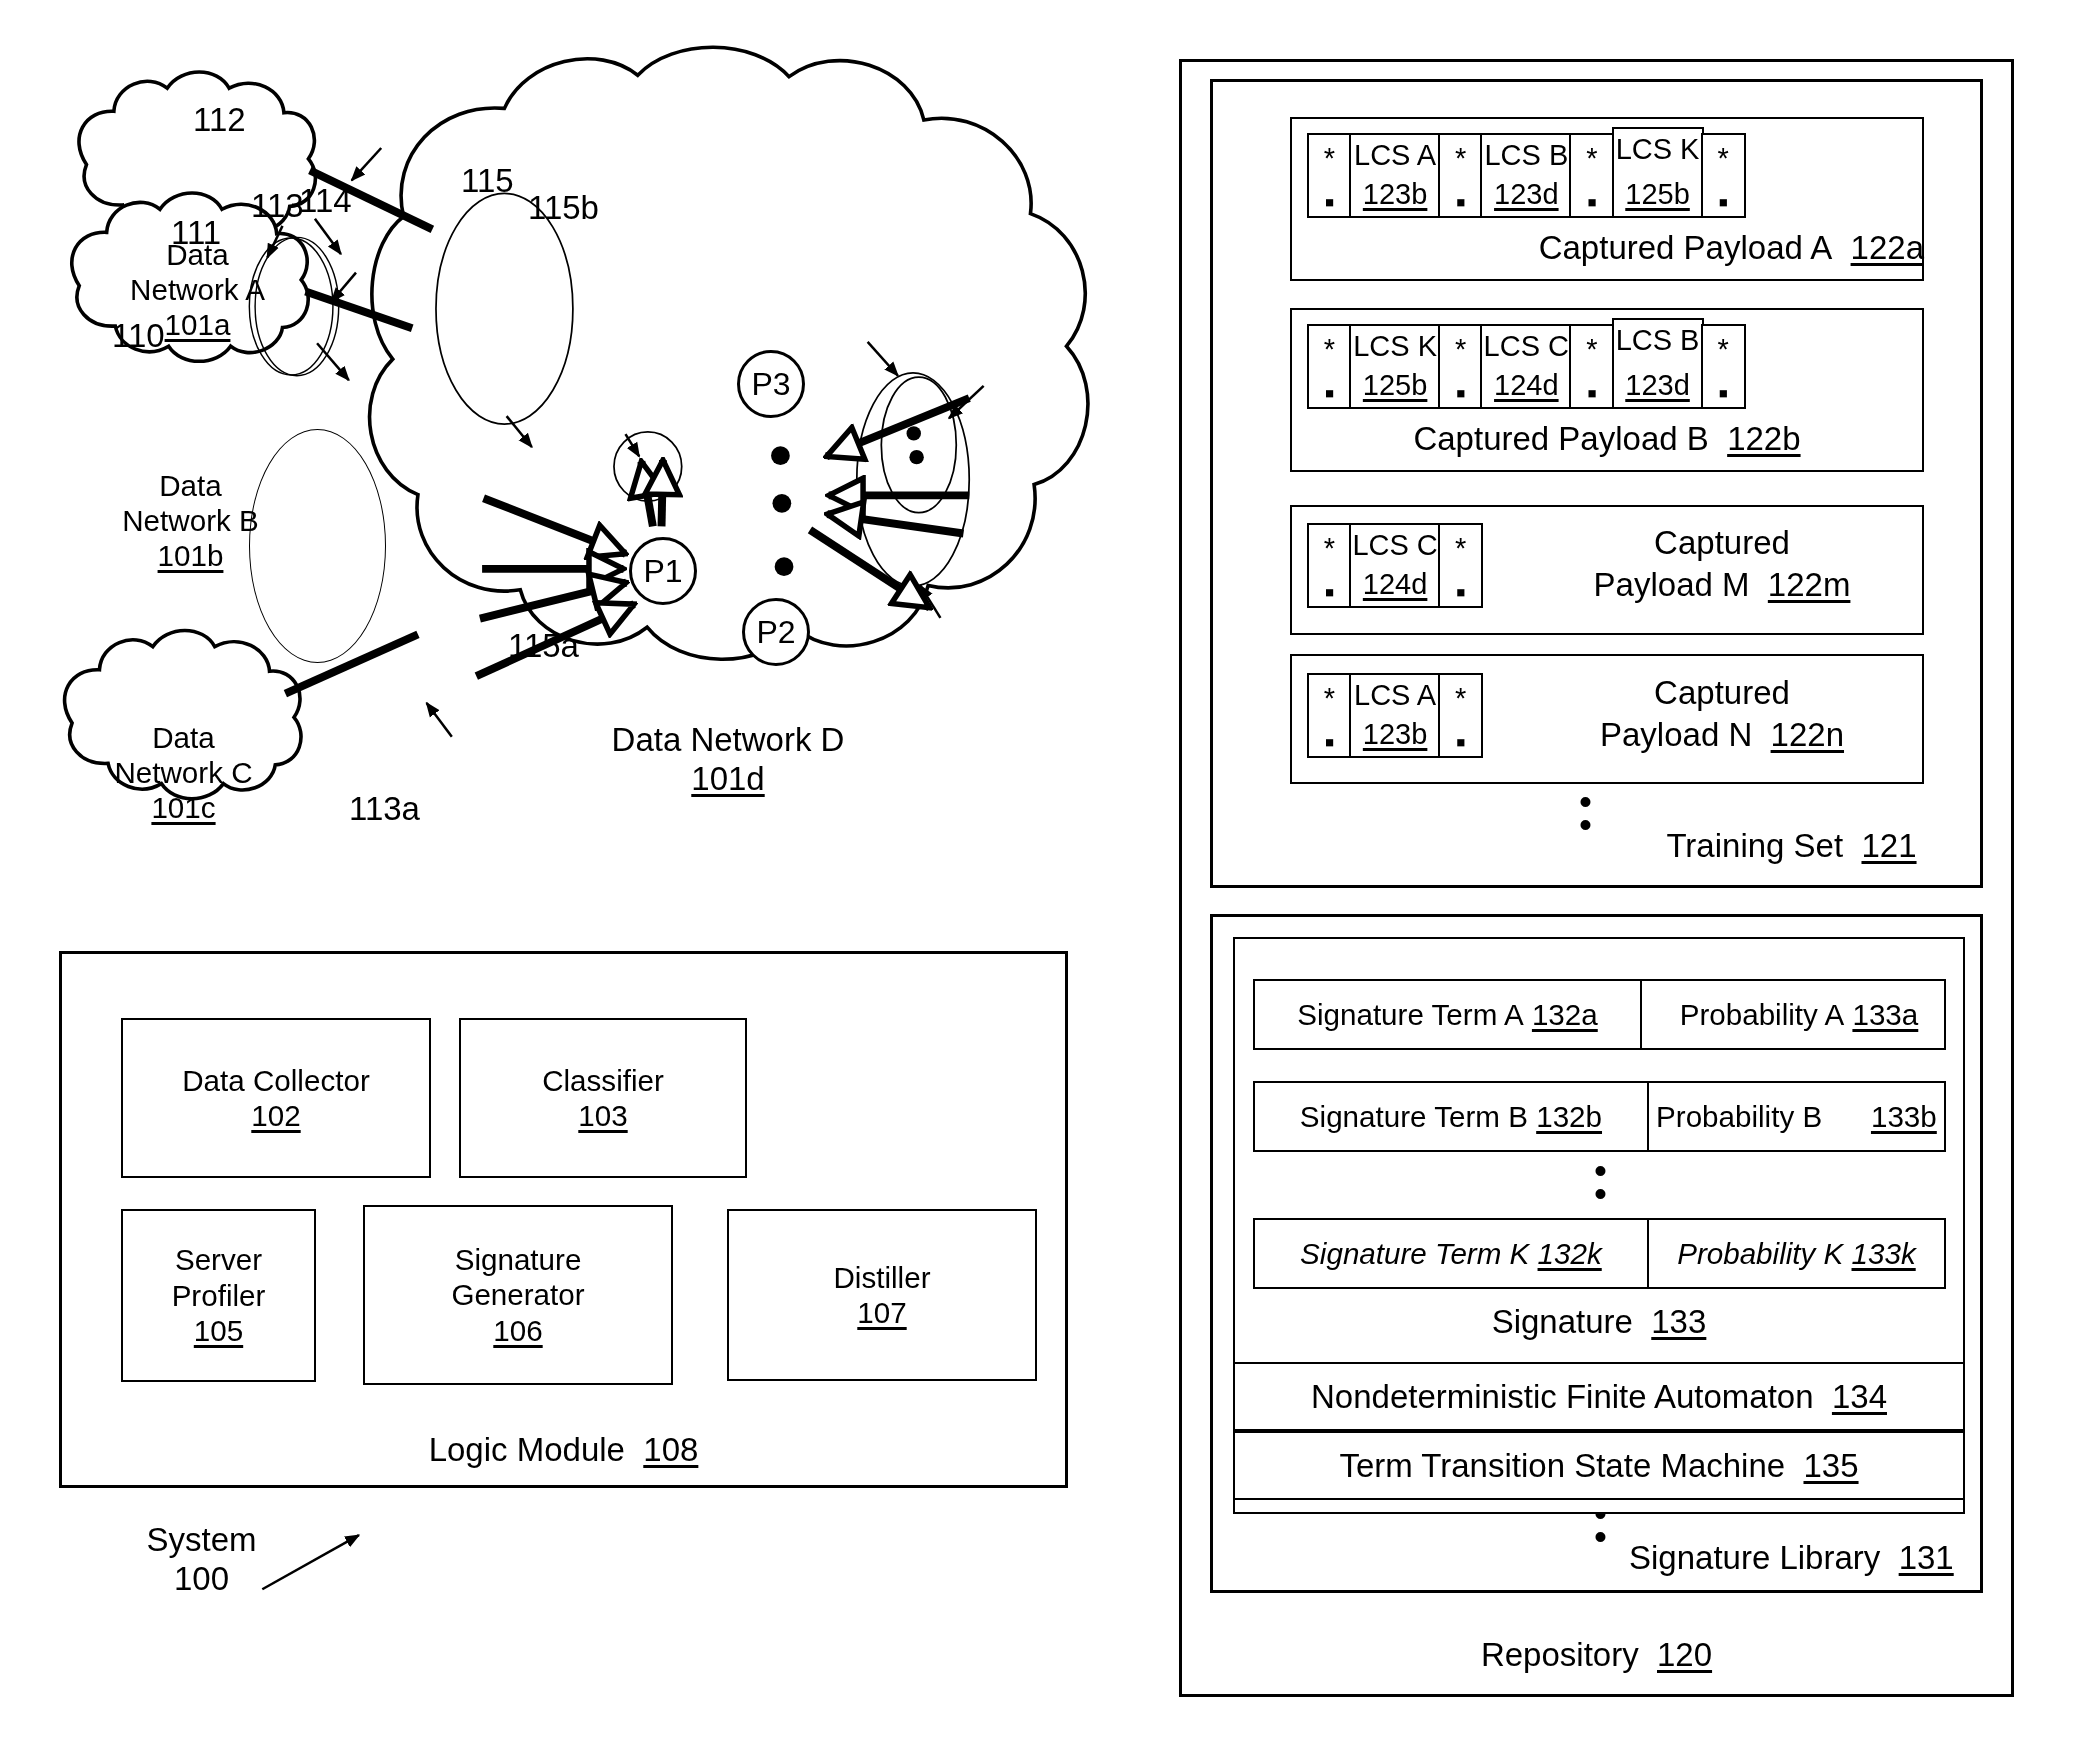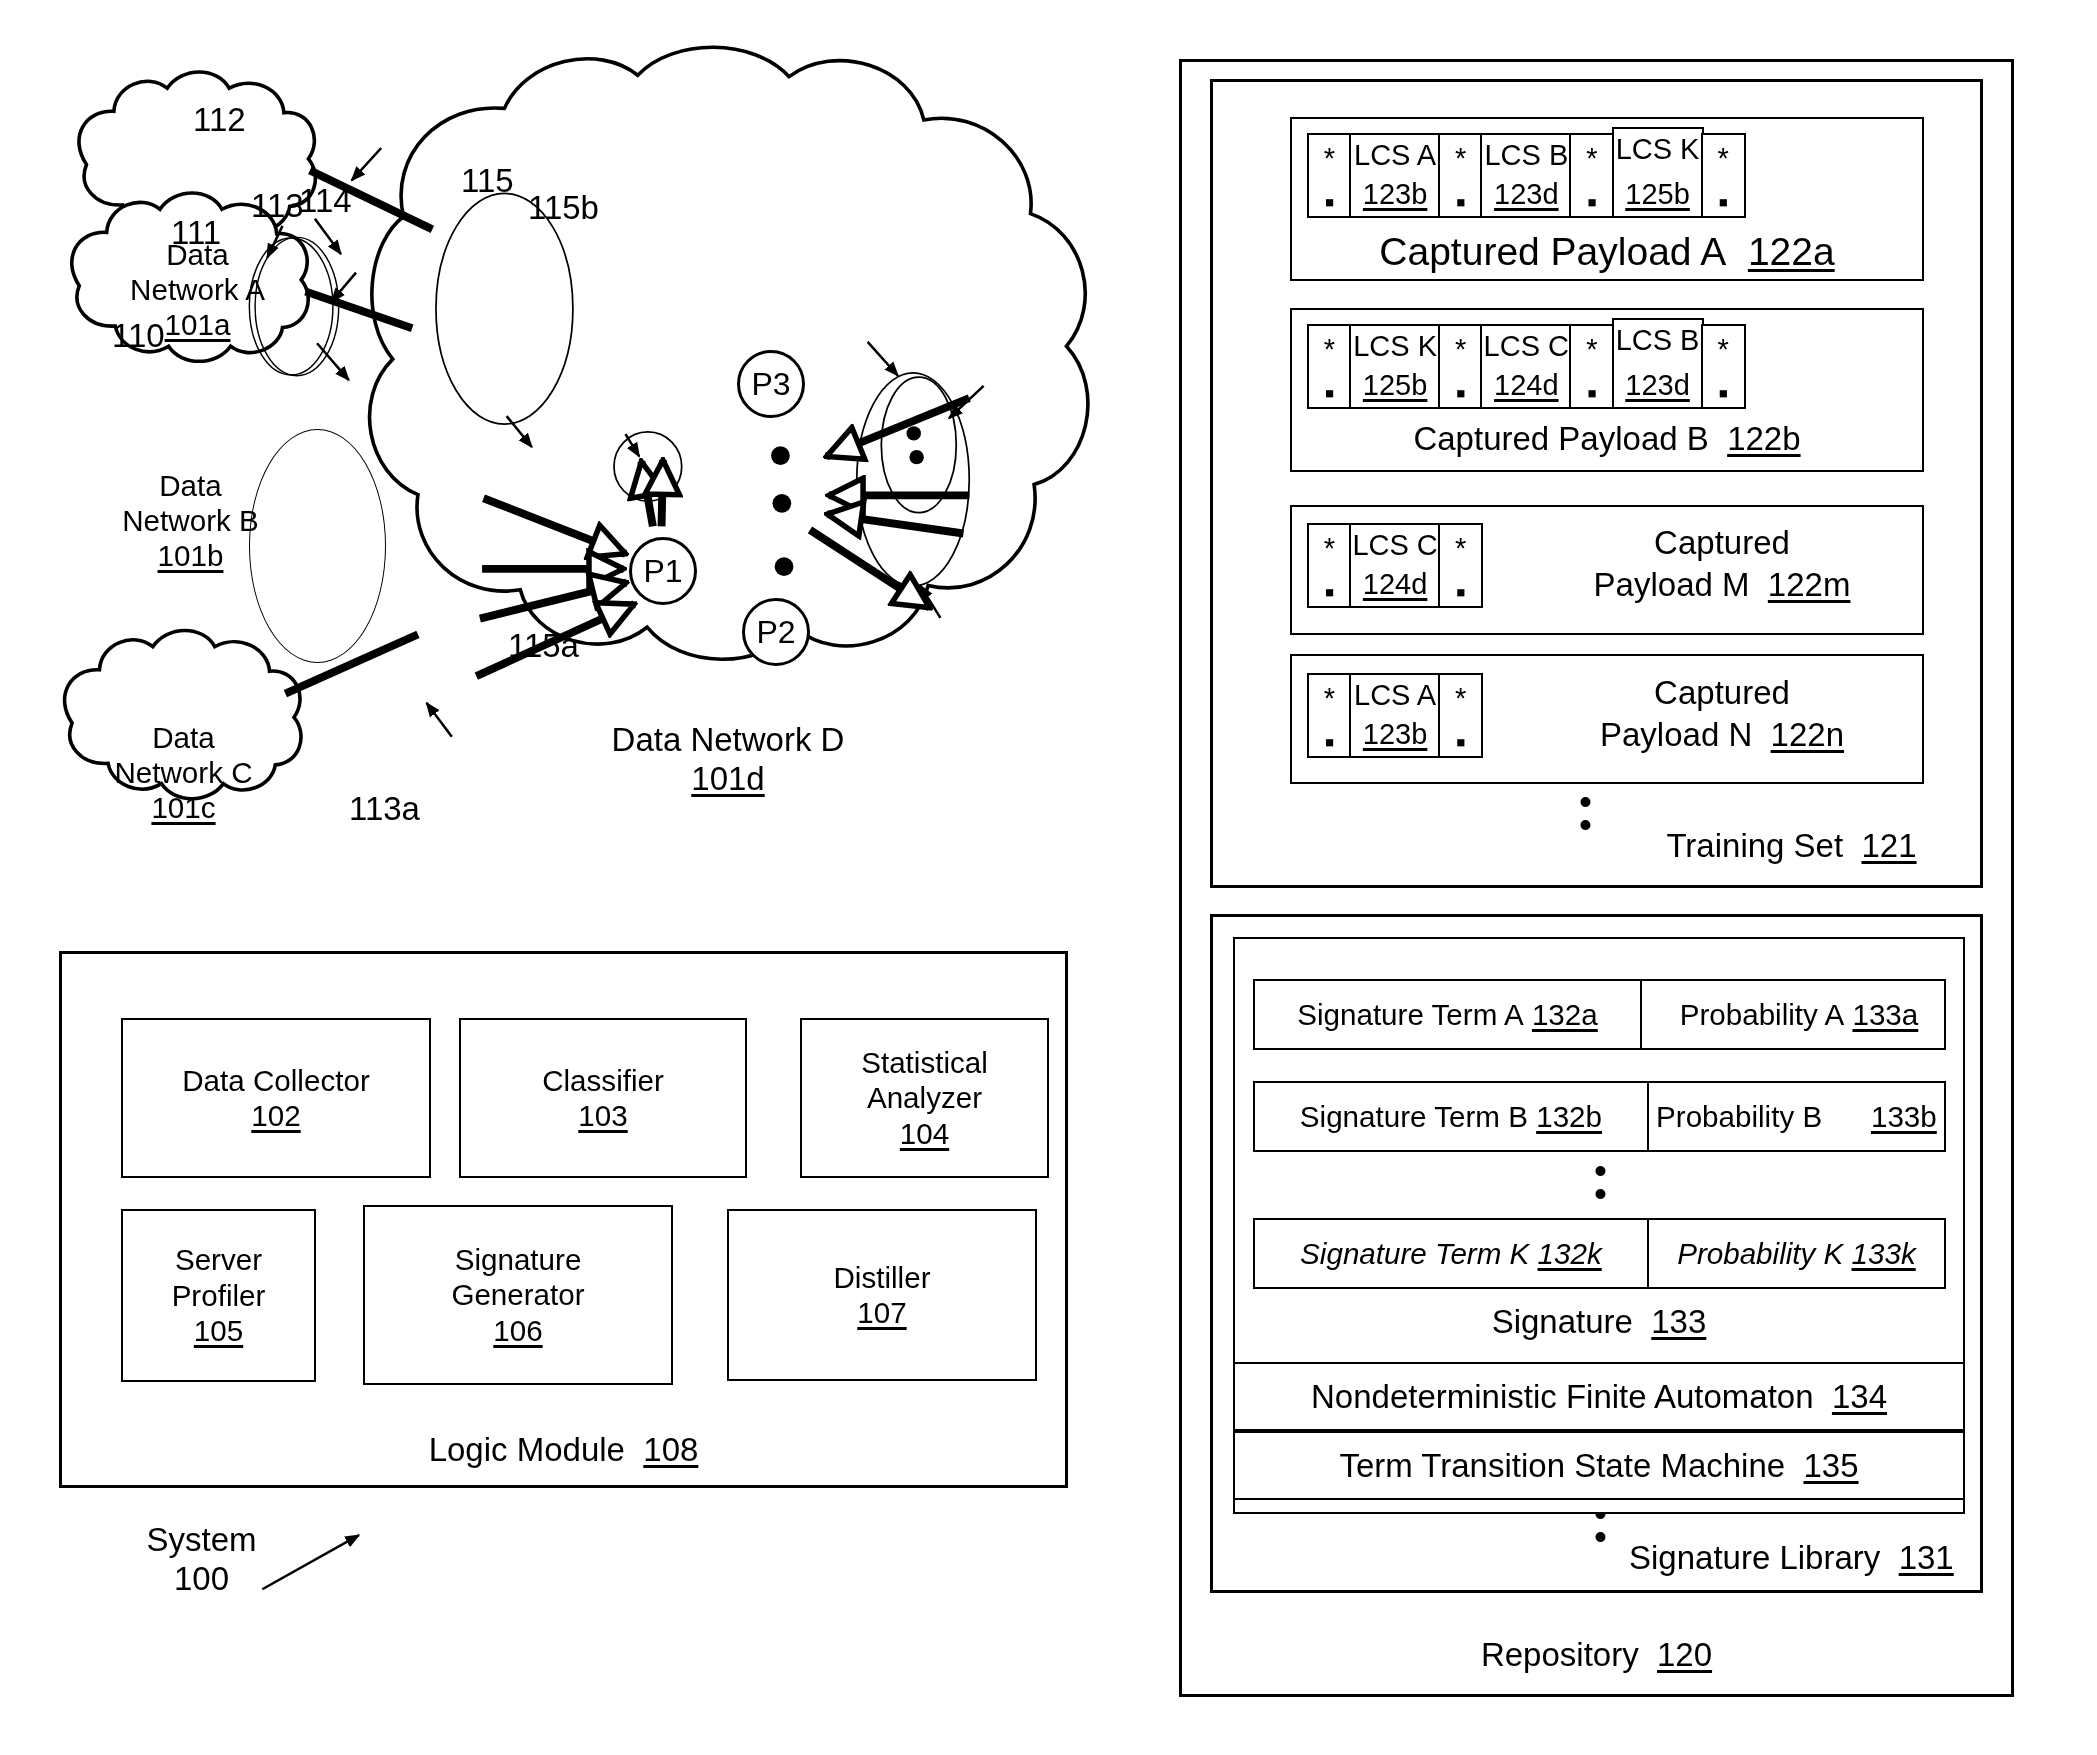--- a/index.html
+++ b/index.html
@@ -264,27 +264,20 @@
     </div>
   </div>
 
   <div class="ctrbox" style="left:459px; top:1018px; width:288px; height:160px; border:2.9px solid #000;">
     <div>
       <span>Classifier</span><br>
       <span class="u">103</span>
     </div>
   </div>
 
-  <div class="ctrbox" style="left:800px; top:1018px; width:249px; height:160px; border:2.9px solid #000;">
-    <div>
-      <span>Statistical</span><br>
-      <span>Analyzer</span><br>
-      <span class="u">104</span>
-    </div>
-  </div>
 
   <div class="ctrbox" style="left:121px; top:1209px; width:195px; height:173px; border:2.9px solid #000;">
     <div>
       <span>Server</span><br>
       <span>Profiler</span><br>
       <span class="u">105</span>
     </div>
   </div>
 
   <div class="ctrbox" style="left:363px; top:1205px; width:310px; height:180px; border:2.9px solid #000;">
@@ -347,21 +340,21 @@
     </div>
     <div class="pcell lcs" style="height:91px; margin-top:-5.8px;">
       <span class="nm">LCS K</span>
       <span class="id">125b</span>
     </div>
     <div class="pcell wild" style="height:85px;">
       <span class="star">*</span>
       <span class="dot">▪</span>
     </div>
   </div>
-  <div class="lbl c" style="left:1290px; top:229px; width:634px; text-align:center; font-size:39px;">
+  <div class="lbl c" style="left:1290px; top:229px; width:634px; text-align:right; font-size:33px;">
     <span>Captured Payload A</span>&nbsp;&nbsp;<span class="u">122a</span>
   </div>
 
   <div class="frame-thin" style="left:1290px; top:308px; width:634px; height:164px;"></div>
   <div class="strip" style="left:1307px; top:324px; height:85px;">
     <div class="pcell wild" style="height:85px;">
       <span class="star">*</span>
       <span class="dot">▪</span>
     </div>
     <div class="pcell lcs" style="height:85px;">

